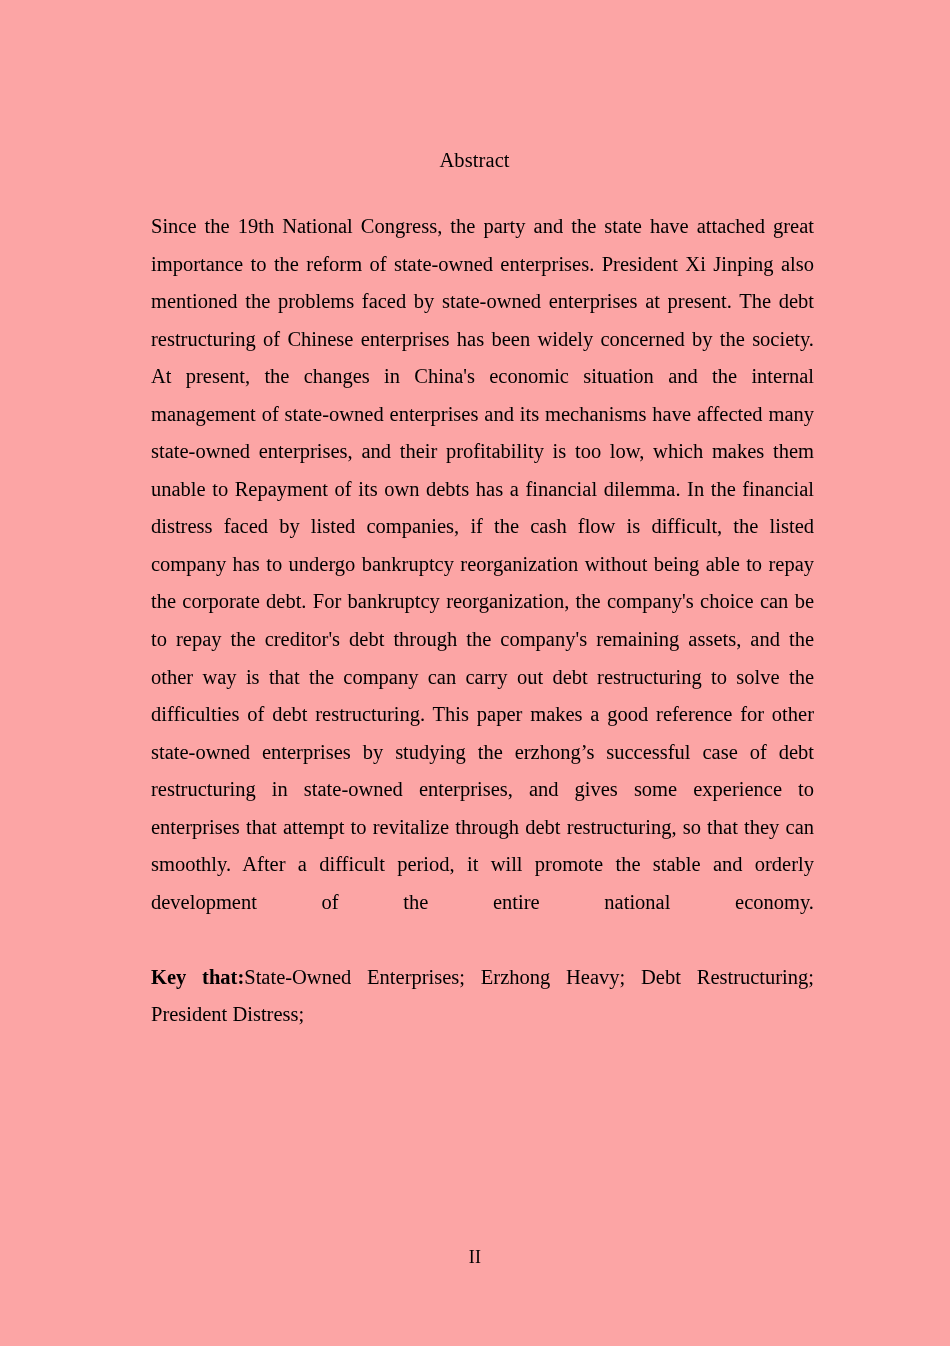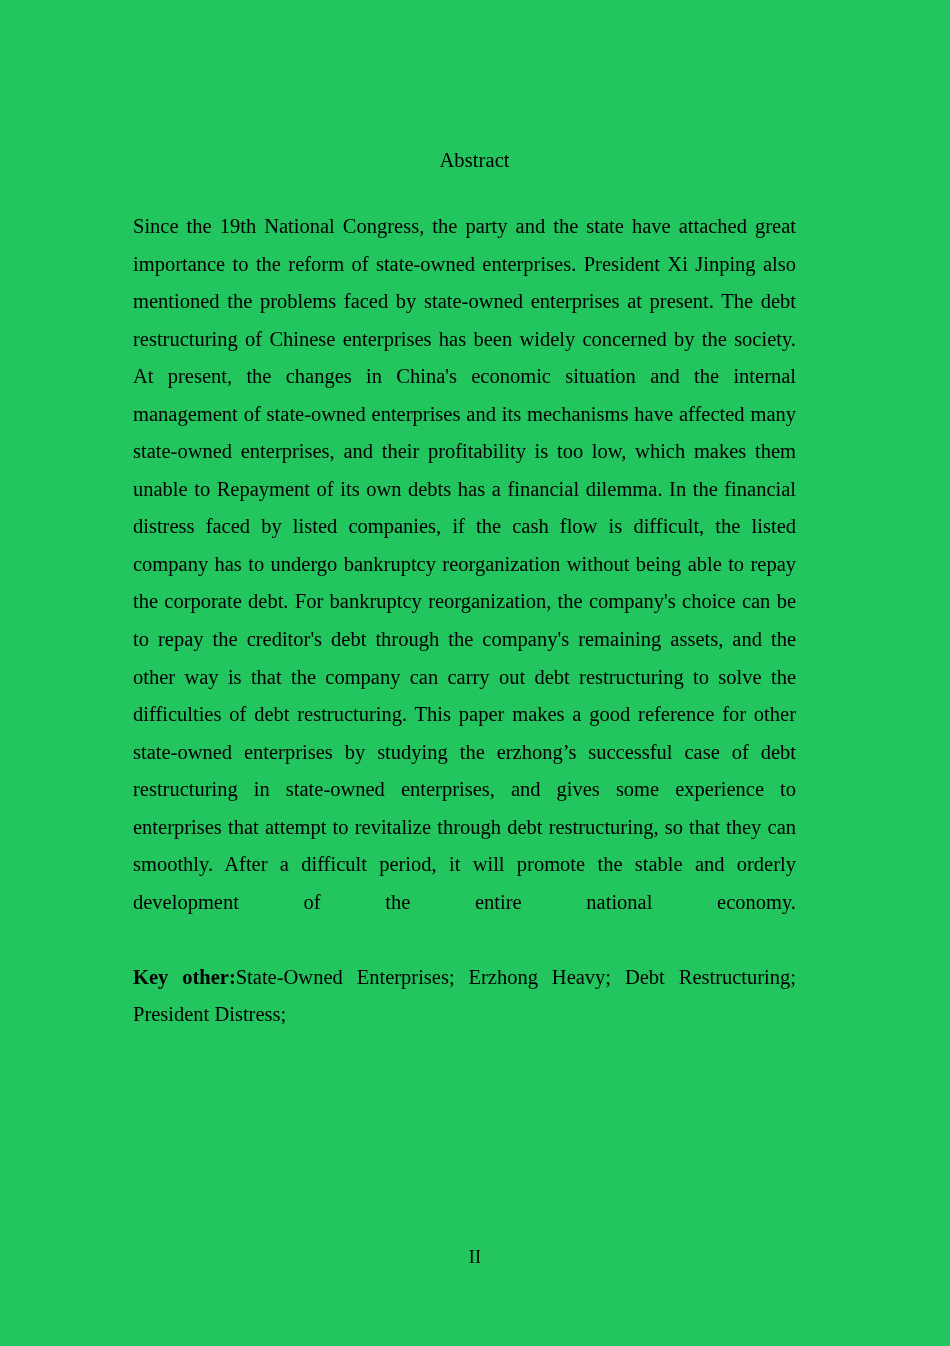--- a/index.html
+++ b/index.html
@@ -12,39 +12,39 @@
     height: 1346px;
     position: relative;
     font-family: "Liberation Serif", "DejaVu Serif", serif;
     color: #000000;
     overflow: hidden;
   }
 
   .page {
     position: absolute;
     inset: 0;
-    background: #22c55e;
+    background: #fca5a5;
   }
 
   
   .doc-title {
     position: absolute;
     left: 143px;
     top: 146px;
     width: 663px;
     text-align: center;
     font-size: 20.5px;
     line-height: 28px;
     letter-spacing: 0.1px;
   }
 
   
   .body-block {
     position: absolute;
-    left: 133px;
+    left: 151px;
     top: 208px;
     width: 663px;
   }
 
   .para {
     margin: 0;
     text-align: justify;
     text-justify: inter-word;
     font-size: 20.5px;
     line-height: 37.55px;
@@ -82,19 +82,19 @@
 <body>
 
 <div class="page">
 
   <div class="doc-title">Abstract</div>
 
   <div class="body-block">
 
     <p class="para">Since the 19th National Congress, the party and the state have attached great importance to the reform of state-owned enterprises. President Xi Jinping also mentioned the problems faced by state-owned enterprises at present. The debt restructuring of Chinese enterprises has been widely concerned by the society. At present, the changes in China's economic situation and the internal management of state-owned enterprises and its mechanisms have affected many state-owned enterprises, and their profitability is too low, which makes them unable to Repayment of its own debts has a financial dilemma. In the financial distress faced by listed companies, if the cash flow is difficult, the listed company has to undergo bankruptcy reorganization without being able to repay the corporate debt. For bankruptcy reorganization, the company's choice can be to repay the creditor's debt through the company's remaining assets, and the other way is that the company can carry out debt restructuring to solve the difficulties of debt restructuring. This paper makes a good reference for other state-owned enterprises by studying the erzhong’s successful case of debt restructuring in state-owned enterprises, and gives some experience to enterprises that attempt to revitalize through debt restructuring, so that they can smoothly. After a difficult period, it will promote the stable and orderly development of the entire national economy.</p>
 
-    <p class="para no-stretch"><span class="kw-label">Key other:</span><span>State-Owned Enterprises; Erzhong Heavy; Debt Restructuring; President Distress;</span></p>
+    <p class="para no-stretch"><span class="kw-label">Key that:</span><span>State-Owned Enterprises; Erzhong Heavy; Debt Restructuring; President Distress;</span></p>
 
   </div>
 
   <div class="page-number">II</div>
 
 </div>
 
 </body></html>

